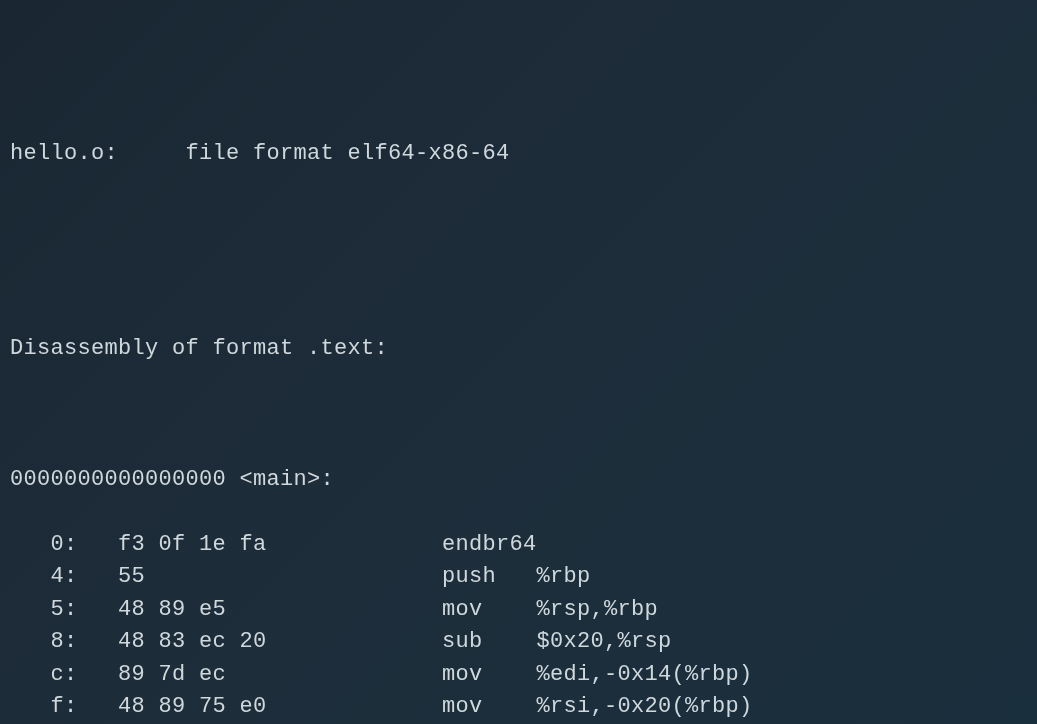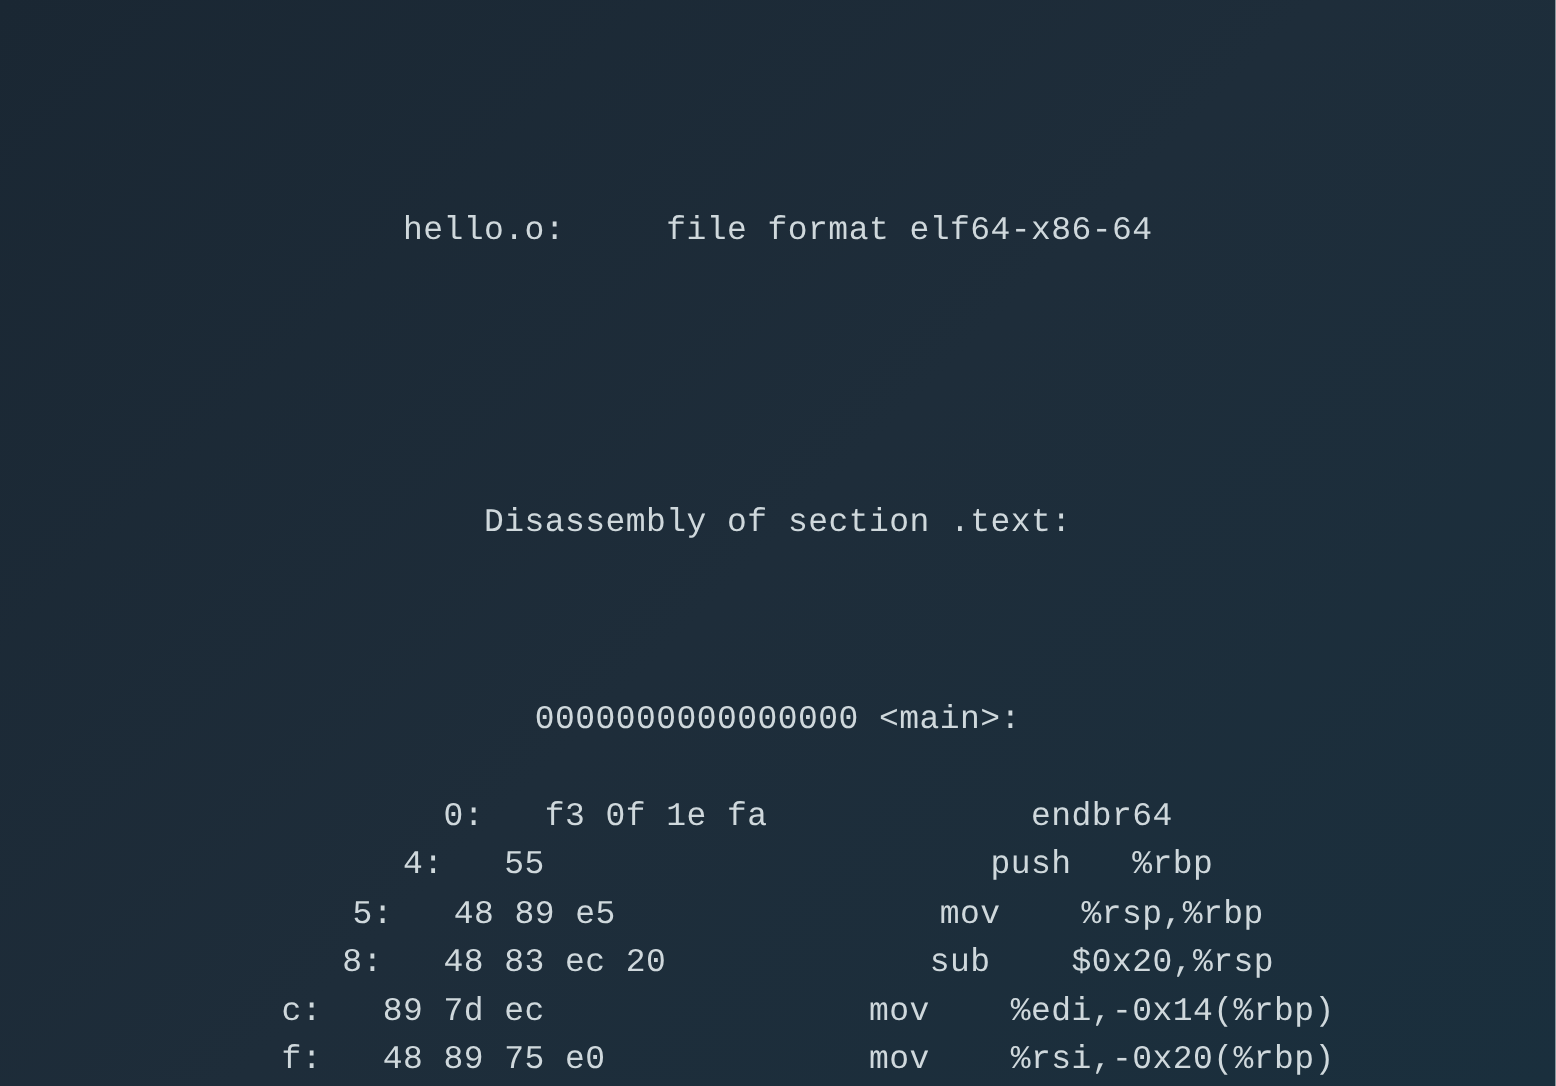--- a/index.html
+++ b/index.html
@@ -15,30 +15,29 @@
       line-height: 1.48;
       padding: 8px 10px;
       width: 1037px;
       height: 724px;
       overflow: hidden;
       white-space: pre;
       letter-spacing: 0.3px;
     }
     .line {
       display: block;
-      text-align: center;
     }
   </style>
 </head>
 <body>
 
 
 
 <span class="line">hello.o:     file format elf64-x86-64</span>
 <span class="line"> </span>
 <span class="line"> </span>
-<span class="line">Disassembly of section .text:</span>
+<span class="line">Disassembly of format .text:</span>
 <span class="line"> </span>
 <span class="line">0000000000000000 &lt;main&gt;:</span>
 <div id="instructions"><span class="line">   0:   f3 0f 1e fa             endbr64</span><span class="line">   4:   55                      push   %rbp</span><span class="line">   5:   48 89 e5                mov    %rsp,%rbp</span><span class="line">   8:   48 83 ec 20             sub    $0x20,%rsp</span><span class="line">   c:   89 7d ec                mov    %edi,-0x14(%rbp)</span><span class="line">   f:   48 89 75 e0             mov    %rsi,-0x20(%rbp)</span></div>
 
 
 
 
 </body></html>

